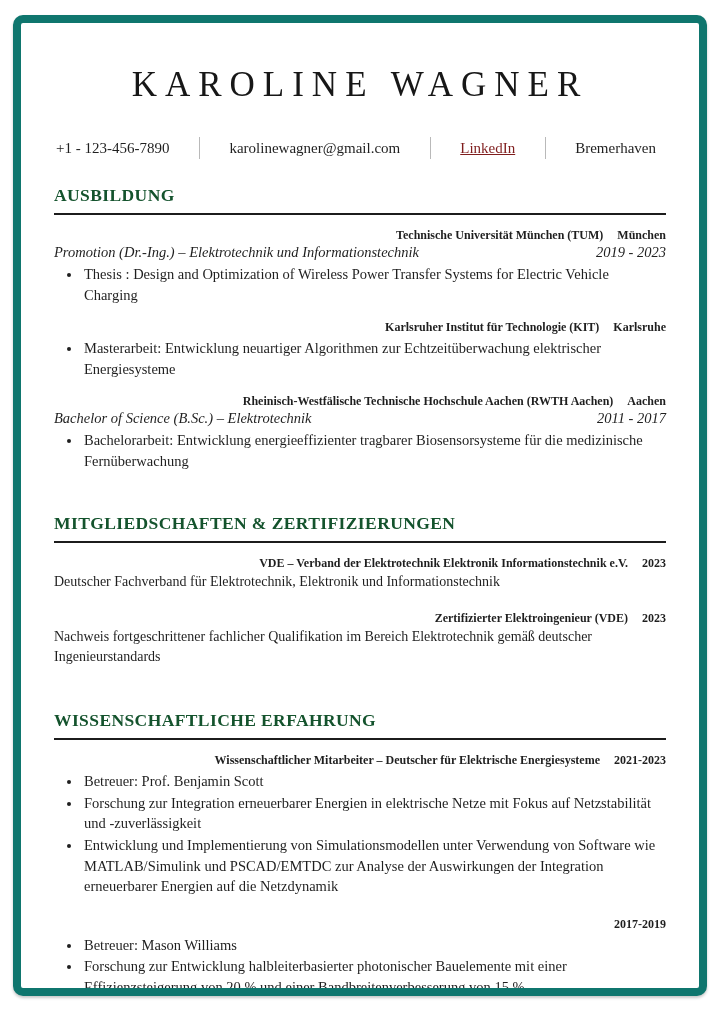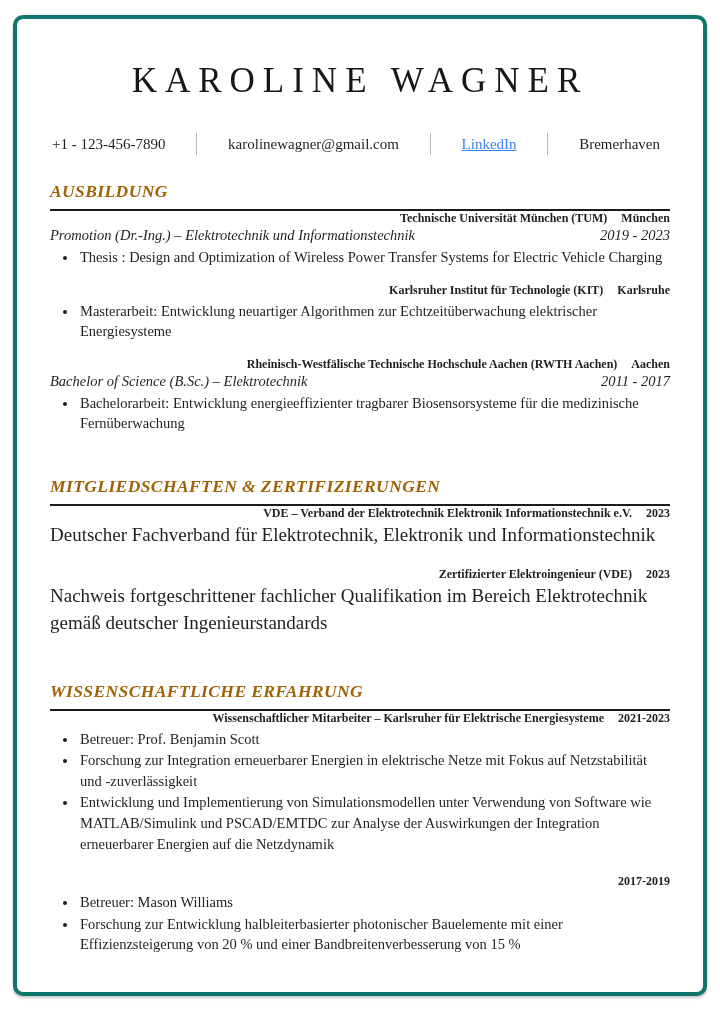--- a/index.html
+++ b/index.html
@@ -8,21 +8,21 @@
     background: #ffffff;
     font-family: "Liberation Serif", "DejaVu Serif", serif;
     color: #1f1f1f;
     overflow: hidden;
   }
   .page {
     position: absolute;
     left: 13px; top: 15px;
     width: 694px; height: 981px;
     background: #ffffff;
-    border: 4px solid #0f766e;
+    border: 8px solid #0f766e;
     border-radius: 10px;
     box-shadow: 0 2px 3px rgba(0,0,0,0.22);
     padding: 42px 33px 0 33px;
     overflow: hidden;
   }
   
   .name {
     text-align: center;
     font-size: 35px;
     font-weight: 400;
@@ -39,53 +39,53 @@
     margin: 0 2px 26px 2px;
   }
   .contact-item { white-space: nowrap; padding: 0 8px; }
   .contact-item:first-child { padding-left: 0; }
   .contact-sep {
     width: 1px; height: 22px;
     background: #b9b9b9;
     flex: 0 0 auto;
   }
   .contact-link {
-    color: #3b82f6;
+    color: #7f1d1d;
     text-decoration: underline;
     cursor: pointer;
   }
   
   .section { margin-bottom: 30px; }
   .section-title {
     font-size: 17.5px;
     font-weight: 700;
     letter-spacing: 0.4px;
-    color: #a16207;
+    color: #14532d;
     padding-bottom: 7px;
     border-bottom: 2px solid #1c1c1c;
-    font-style: italic;
+    margin-bottom: 13px;
   }
   .entry { margin-bottom: 15px; }
   .entry-head {
     display: flex;
     justify-content: flex-end;
     align-items: baseline;
     font-size: 12px;
     font-weight: 700;
   }
   .entry-sub {
     display: flex;
     justify-content: space-between;
     align-items: flex-start;
     font-size: 14.5px;
     font-style: italic;
     margin-top: 1px;
   }
   .entry-desc {
-    font-size: 19px;
+    font-size: 14px;
     line-height: 1.4;
     margin-top: 1px;
   }
   ul.bullets {
     list-style: disc;
     margin: 3px 0 0 28px;
   }
   ul.bullets li {
     font-size: 14.5px;
     line-height: 1.42;
@@ -172,21 +172,21 @@
       </div>
       <div class="entry-desc">Nachweis fortgeschrittener fachlicher Qualifikation im Bereich Elektrotechnik gemäß deutscher Ingenieurstandards</div>
     </div>
   </div>
 
   <div class="section" style="margin-top:44px;">
     <div class="section-title">WISSENSCHAFTLICHE ERFAHRUNG</div>
 
     <div class="entry">
       <div class="entry-head">
-        <span>Wissenschaftlicher Mitarbeiter – Karlsruher für Elektrische Energiesysteme</span>
+        <span>Wissenschaftlicher Mitarbeiter – Deutscher für Elektrische Energiesysteme</span>
         <span class="right-col">2021-2023</span>
       </div>
       <ul class="bullets">
         <li>Betreuer: Prof. Benjamin Scott</li>
         <li>Forschung zur Integration erneuerbarer Energien in elektrische Netze mit Fokus auf Netzstabilität und -zuverlässigkeit</li>
         <li>Entwicklung und Implementierung von Simulationsmodellen unter Verwendung von Software wie MATLAB/Simulink und PSCAD/EMTDC zur Analyse der Auswirkungen der Integration erneuerbarer Energien auf die Netzdynamik</li>
       </ul>
     </div>
 
     <div class="entry" style="margin-top:20px;">

